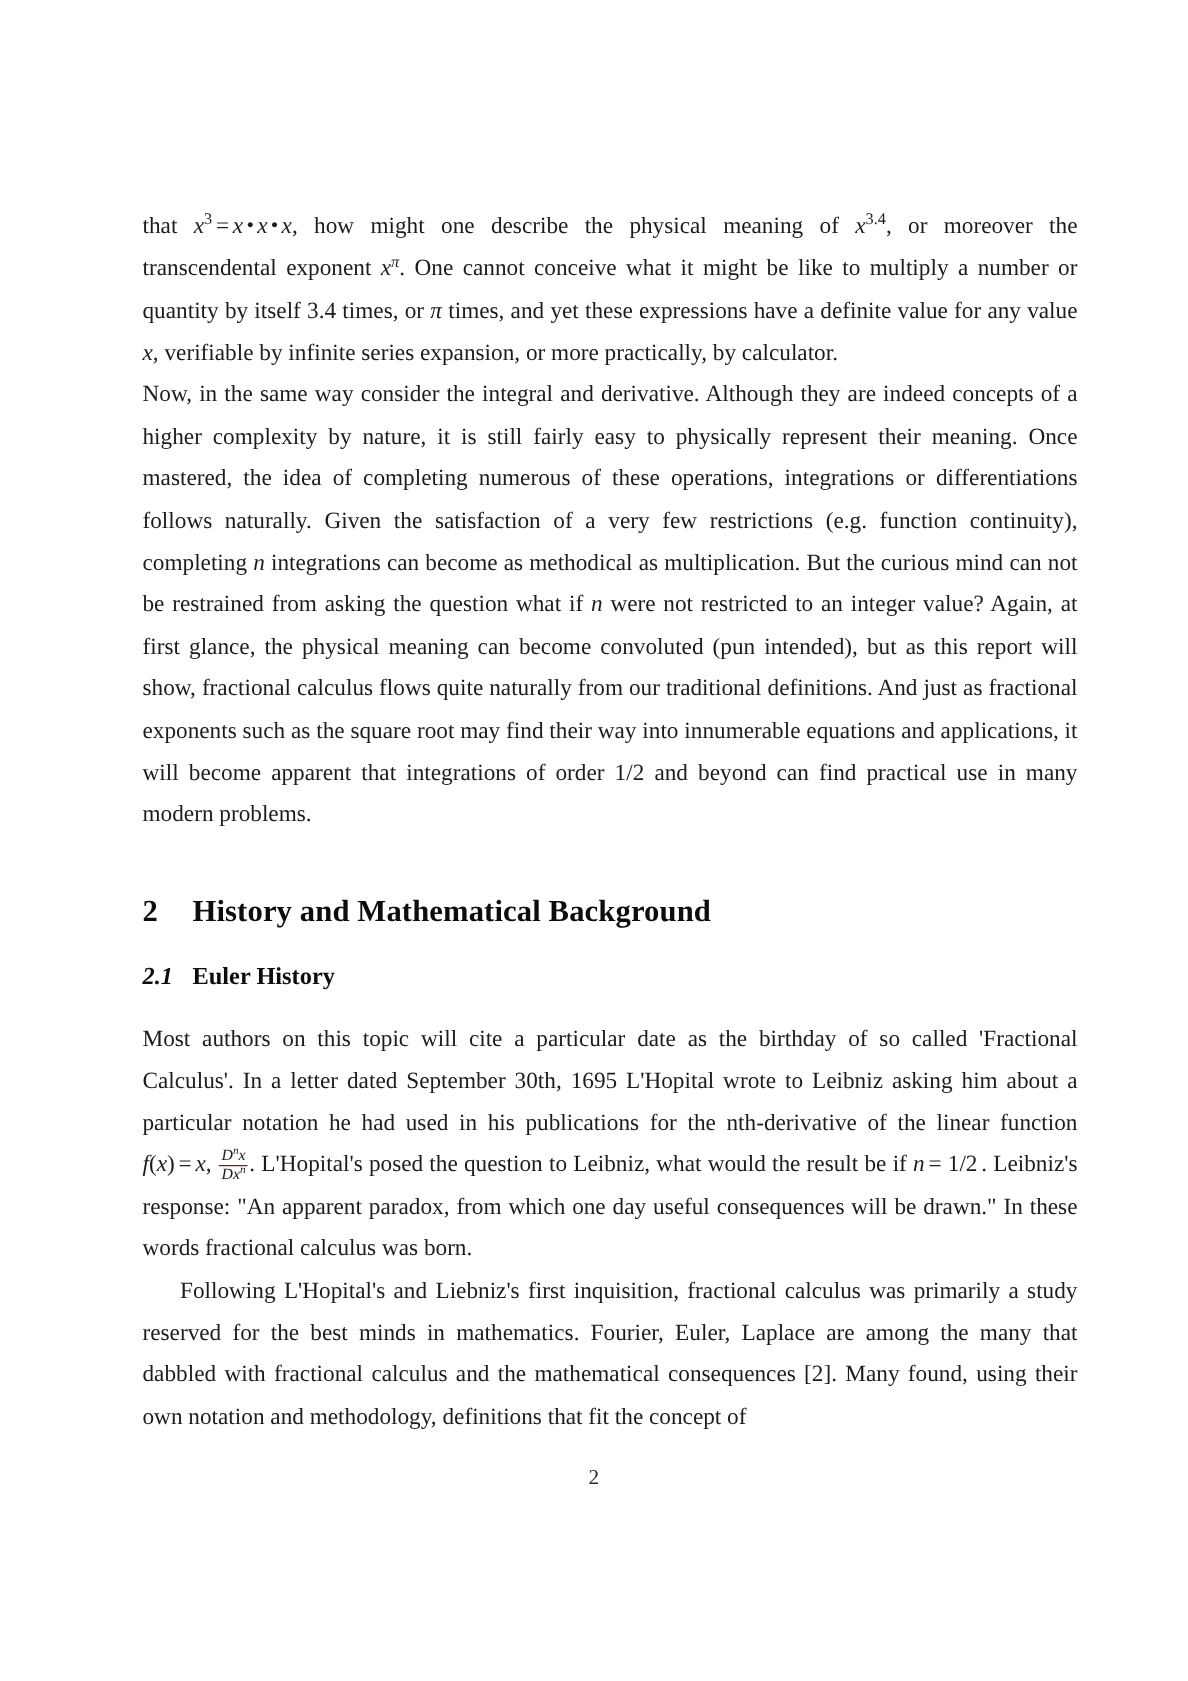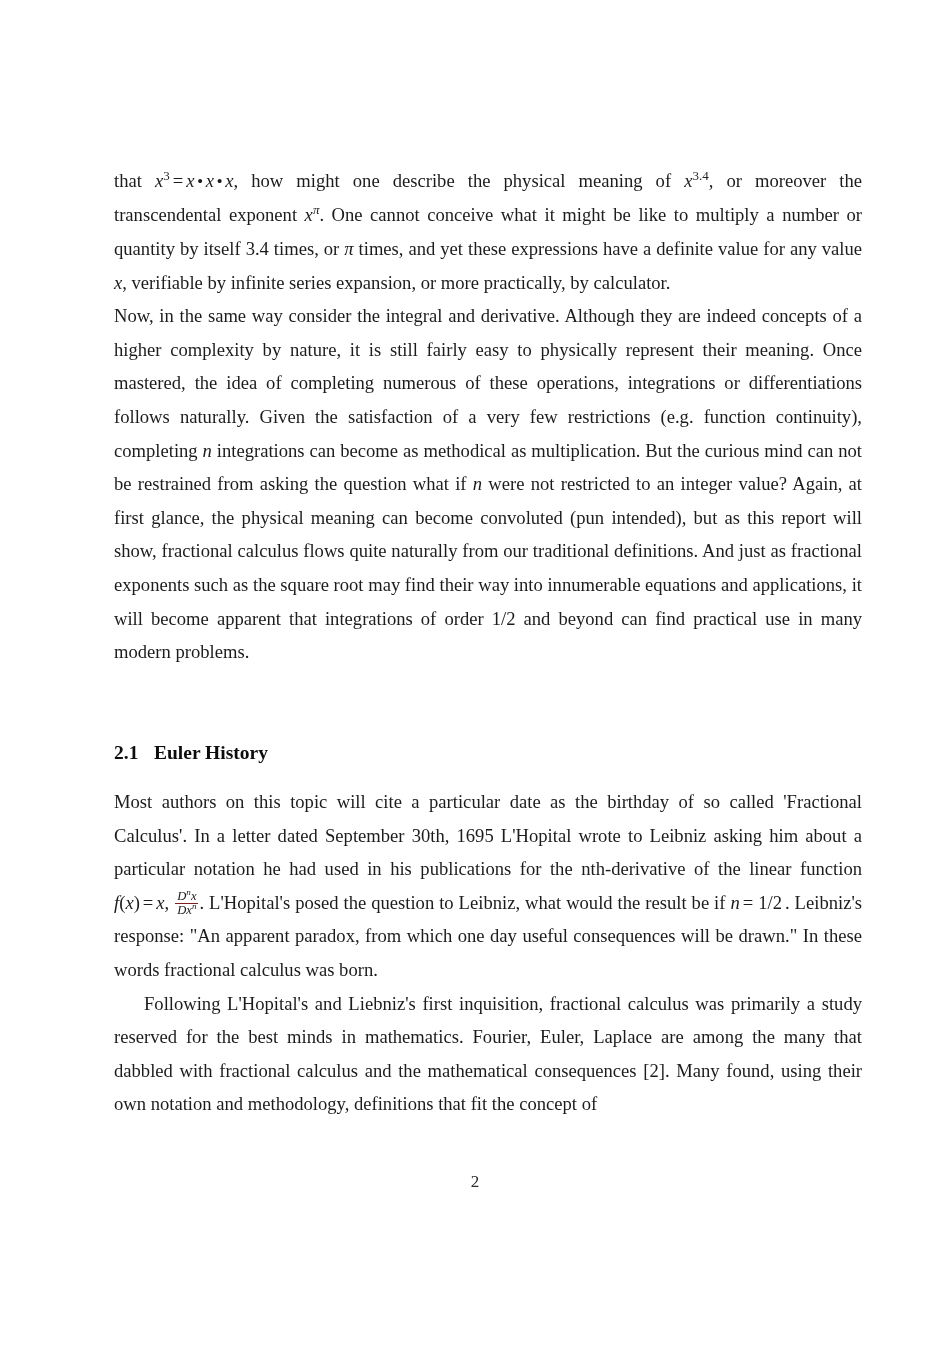--- a/index.html
+++ b/index.html
@@ -113,20 +113,21 @@
   h3.subsec {
     margin: 0;
     font-size: 19.5px;
     font-weight: bold;
     line-height: 1.2;
     color: #0d0d0d;
   }
   h3.subsec .num {
     display: inline-block;
     min-width: 40px;
+    font-style: italic;
   }
   .gap-sec-before { height: 46px; }
   .gap-sec-after { height: 26px; }
   .gap-subsec-after { height: 21px; }
   .pagenum {
     position: absolute;
     left: 0;
     top: 1160px;
     width: 950px;
     text-align: center;
@@ -141,20 +142,21 @@
 <div class="page">
 
   <div class="content">
 
     <p class="body-par"><span>that </span><span class="mi">x</span><sup class="mexp">3</sup><span class="mo mo-sp">=</span><span class="mi">x</span><span class="cdot">•</span><span class="mi">x</span><span class="cdot">•</span><span class="mi">x</span><span>, how might one describe the physical meaning of </span><span class="mi">x</span><sup class="mexp">3.4</sup><span>, or moreover the transcendental exponent </span><span class="mi">x</span><sup class="mexp-i">π</sup><span>. One cannot conceive what it might be like to multiply a number or quantity by itself 3.4 times, or </span><span class="mi">π</span><span> times, and yet these expressions have a definite value for any value </span><span class="mi">x</span><span>, verifiable by infinite series expansion, or more practically, by calculator.</span></p>
 
     <p class="body-par"><span>Now, in the same way consider the integral and derivative. Although they are indeed concepts of a higher complexity by nature, it is still fairly easy to physically represent their meaning. Once mastered, the idea of completing numerous of these operations, integrations or differentiations follows naturally. Given the satisfaction of a very few restrictions (e.g. function continuity), completing </span><span class="mi">n</span><span> integrations can become as methodical as multiplication. But the curious mind can not be restrained from asking the question what if </span><span class="mi">n</span><span> were not restricted to an integer value? Again, at first glance, the physical meaning can become convoluted (pun intended), but as this report will show, fractional calculus flows quite naturally from our traditional definitions. And just as fractional exponents such as the square root may find their way into innumerable equations and applications, it will become apparent that integrations of order 1/2 and beyond can find practical use in many modern problems.</span></p>
 
     <div class="gap-sec-before"></div>
 
+    <h2 class="sec"><span class="num">2</span><span>History and Mathematical Background</span></h2>
 
     <div class="gap-sec-after"></div>
 
     <h3 class="subsec"><span class="num">2.1</span><span>Euler History</span></h3>
 
     <div class="gap-subsec-after"></div>
 
     <p class="body-par"><span>Most authors on this topic will cite a particular date as the birthday of so called 'Fractional Calculus'. In a letter dated September 30th, 1695 L'Hopital wrote to Leibniz asking him about a particular notation he had used in his publications for the nth-derivative of the linear function </span><span class="mi">f</span><span class="mn">(</span><span class="mi">x</span><span class="mn">)</span><span class="mo mo-sp">=</span><span class="mi">x</span><span class="mn">, </span><span class="frac"><span class="num"><span>D</span><sup>n</sup><span>x</span></span><span class="den"><span>D</span><span>x</span><sup>n</sup></span></span><span>. L'Hopital's posed the question to Leibniz, what would the result be if </span><span class="mi">n</span><span class="mn mo-sp">= 1/2</span><span>. Leibniz's response: "An apparent paradox, from which one day useful consequences will be drawn." In these words fractional calculus was born.</span></p>
 
     <p class="body-par indent"><span>Following L'Hopital's and Liebniz's first inquisition, fractional calculus was primarily a study reserved for the best minds in mathematics. Fourier, Euler, Laplace are among the many that dabbled with fractional calculus and the mathematical consequences [2]. Many found, using their own notation and methodology, definitions that fit the concept of</span></p>

